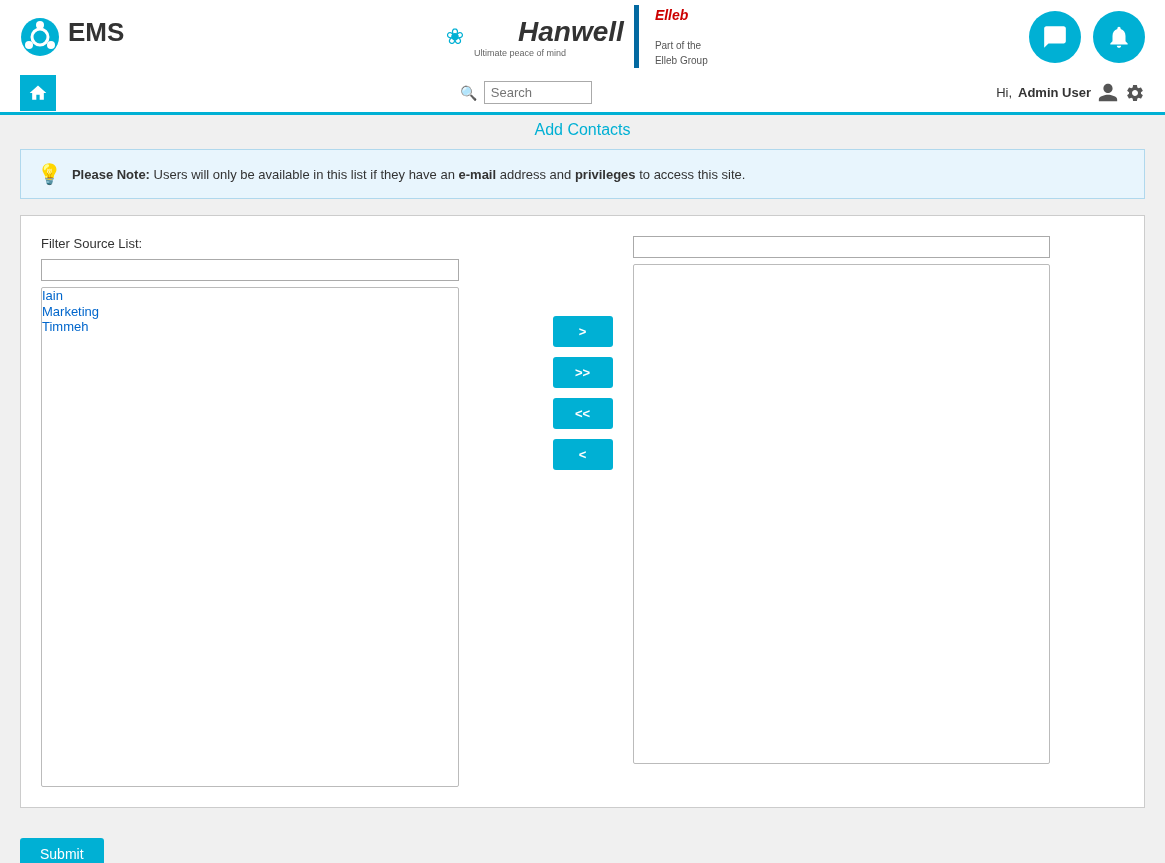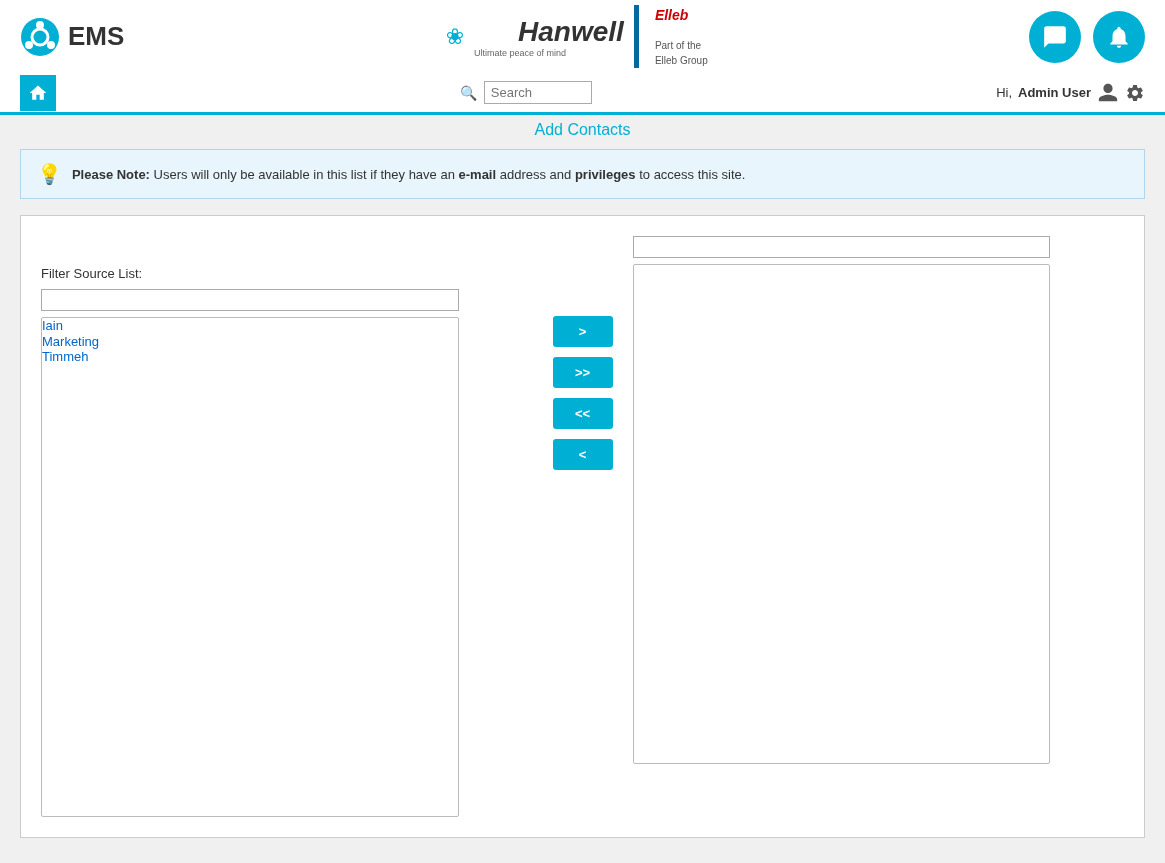--- a/index.html
+++ b/index.html
@@ -15,21 +15,20 @@
       flex-direction: column;
     }
     .header-top {
       display: flex;
       align-items: center;
       justify-content: space-between;
       height: 75px;
     }
     .logo-ems {
       display: flex;
-      align-items: center;
       gap: 8px;
       font-size: 26px;
       font-weight: bold;
       color: #333;
     }
     .ems-icon {
       width: 40px;
       height: 40px;
     }
     .header-center {
@@ -127,21 +126,20 @@
     }
 
     .list-panel {
       flex: 1;
     }
     .list-panel label {
       display: block;
       font-size: 13px;
       color: #333;
       margin-bottom: 8px;
-      margin-top: 30px;
     }
     .list-filter-input {
       width: 85%;
       border: 1px solid #aaa;
       padding: 3px 5px;
       font-size: 12px;
       margin-bottom: 6px;
       display: block;
     }
 

